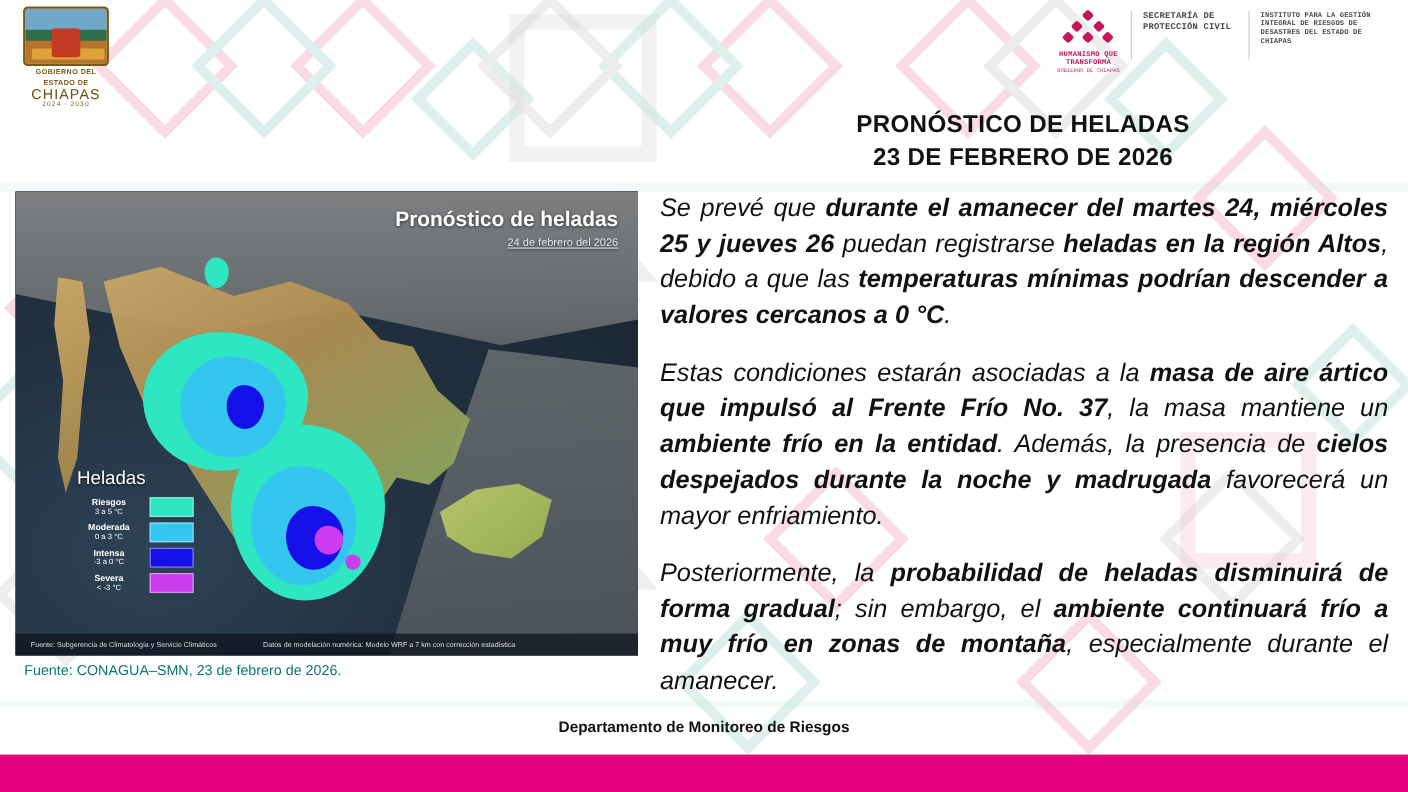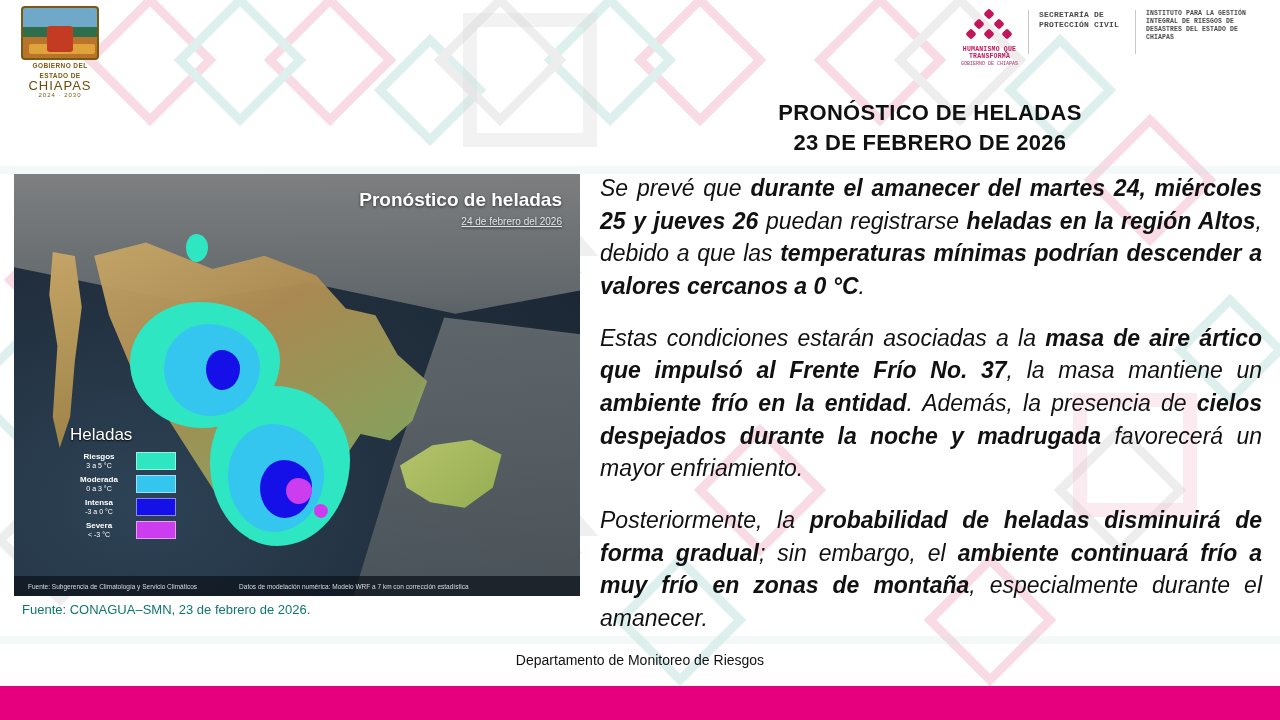--- a/index.html
+++ b/index.html
@@ -125,21 +125,21 @@
   .body-col {
     position:absolute; left:600px; top:172px; width:662px; z-index:4;
     font-size:23px; line-height:1.42; color:#111; text-align:justify;font-style:italic;
   }
   .body-col p { margin:0 0 19px 0; }
   .body-col p:last-child{ margin-bottom:0; }
 
   
   .dept {
     position:absolute; left:0; top:652px; width:100%; text-align:center; z-index:4;
-    font-size:14px; font-weight:normal; color:#111;
+    font-size:14px; font-weight:bold; color:#111;
   }
   .pink-bar { position:absolute; left:0; bottom:0; width:100%; height:34px; background:#e6007e; z-index:6; }
 </style>
 </head>
 <body>
 
 <svg id="bg-pattern" width="1280" height="720" viewBox="0 0 1280 720">
   <rect width="1280" height="720" fill="#ffffff"></rect>
   <g opacity="0.5" fill="none" stroke-width="9">
     <g stroke="#f4b8cd">

